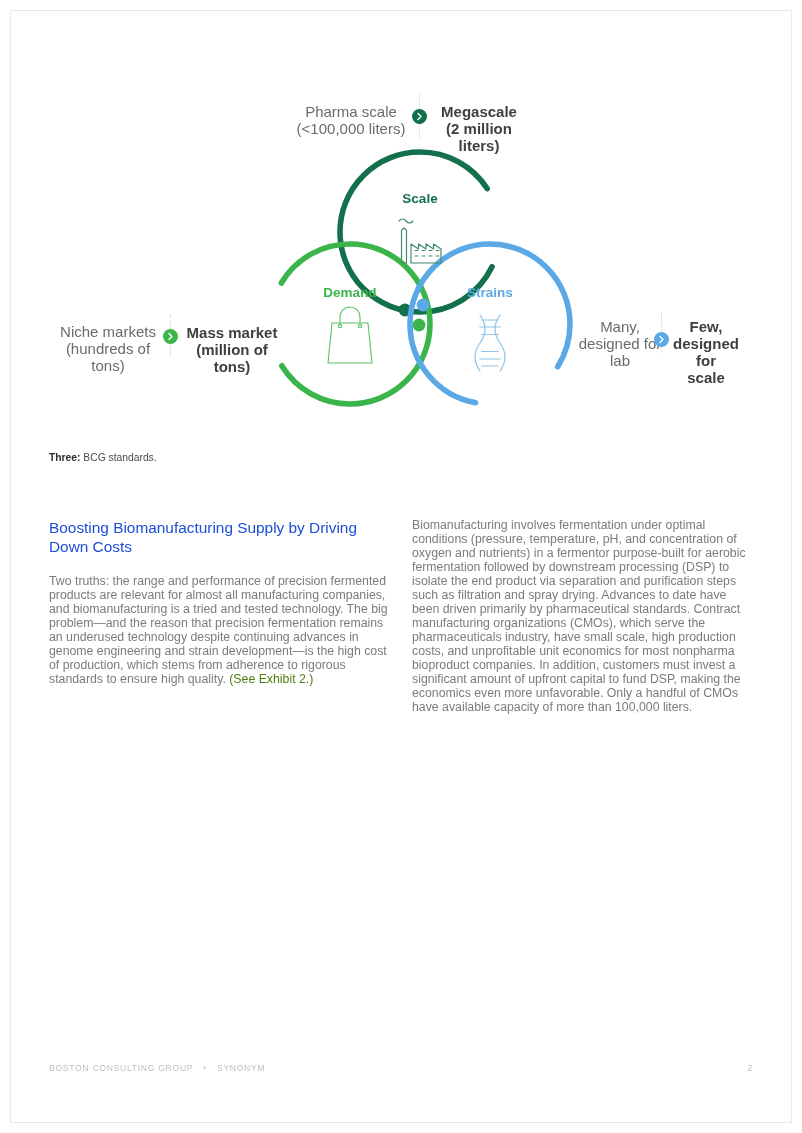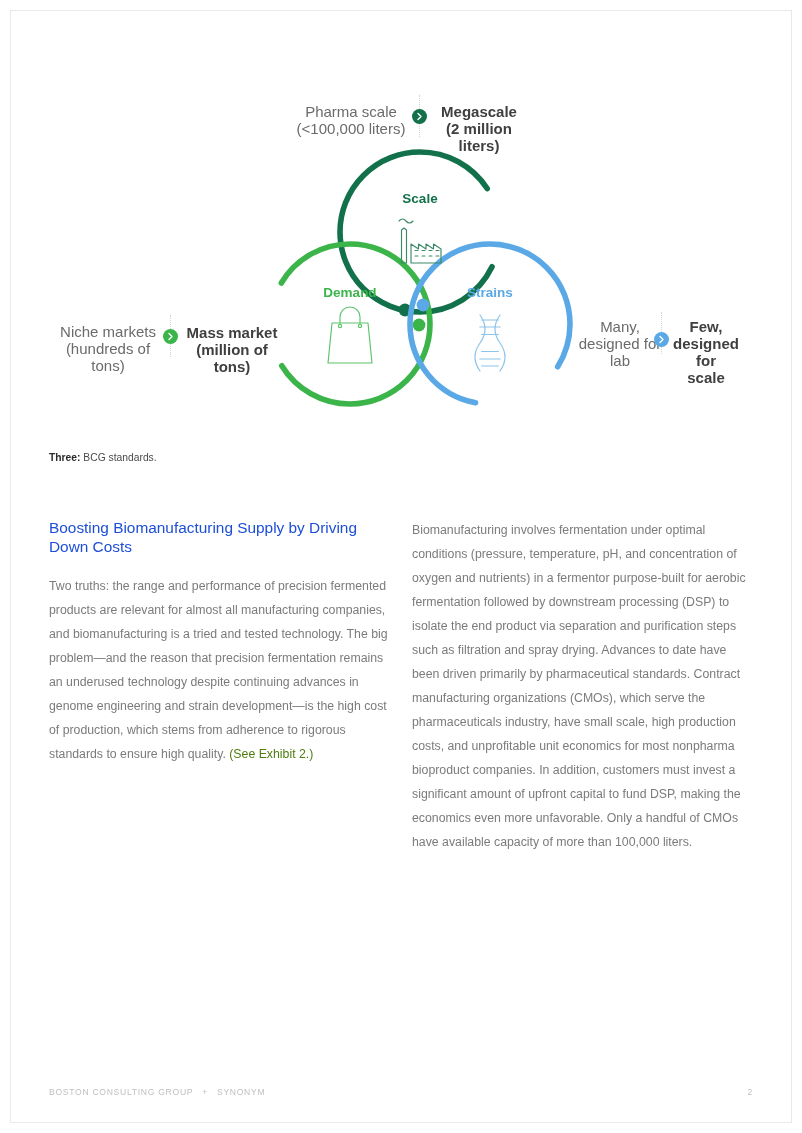--- a/index.html
+++ b/index.html
@@ -103,33 +103,33 @@
 
   .col-heading {
     font-size: 15.4px;
     line-height: 19px;
     color: #1d4ed8;
     margin: 0 0 18px 0;
     font-weight: normal;
   }
   .body-text {
     font-size: 12.3px;
-    line-height: 24px;
+    line-height: 14px;
     color: #7b7b7b;
     margin: 0;
     text-align: left;
   }
   .body-text .xref { color: #4d7c0f; }
 
   
   .footer {
     position: absolute;
     left: 49px;
     right: 49px;
-    top: 1087px;
+    top: 1063px;
     display: flex;
     justify-content: space-between;
     align-items: center;
     font-size: 8.6px;
     letter-spacing: 0.7px;
     color: #bfbfbf;
   }
   .footer-left { display: flex; align-items: center; gap: 9px; }
 </style>
 </head>

